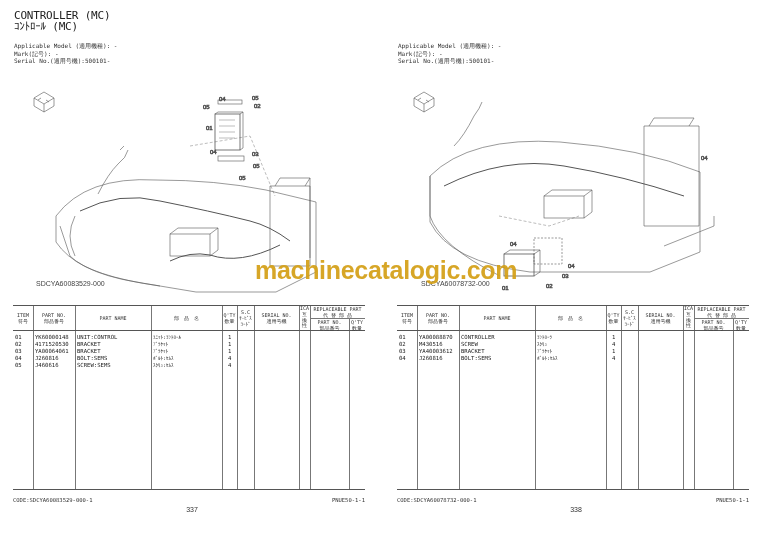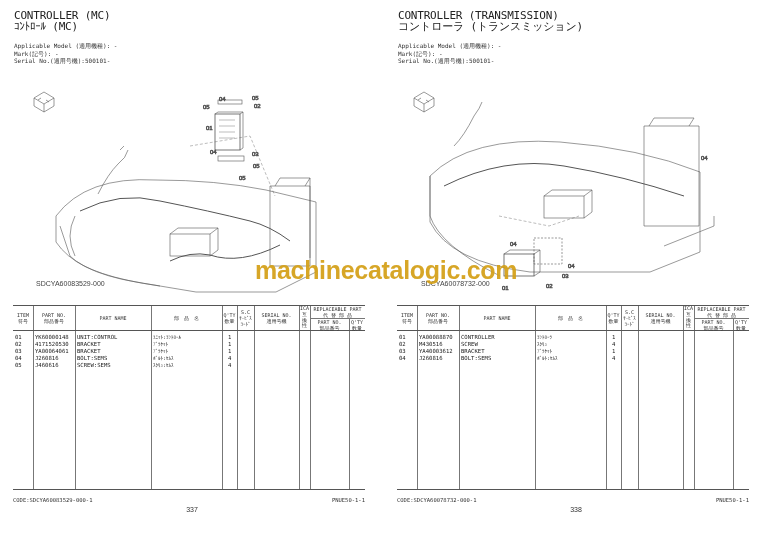--- a/index.html
+++ b/index.html
@@ -172,24 +172,20 @@
       <span style="left:215px;">4</span>
     </div>
   </div>
 
   <div class="footer-code">CODE:SDCYA60083529-000-1</div>
   <div class="footer-pn">PNUE50-1-1</div>
   <div class="page-num">337</div>
 </div>
 
 <div class="page right">
-  <div class="title">
-    <div>CONTROLLER (TRANSMISSION)</div>
-    <div>コントローラ (トランスミッション)</div>
-  </div>
   <div class="meta">
     <div>Applicable Model (適用機種): -</div>
     <div>Mark(記号): -</div>
     <div>Serial No.(適用号機):500101-</div>
   </div>
 
   <div class="diagram">
     <svg viewBox="0 0 350 210" fill="none" stroke="#555" stroke-width="0.6">
       <g>
         <path d="M10 12 l10 -6 l10 6 l-10 6 z M10 12 v8 l10 6 v-8 M30 12 v8 l-10 6"></path>

